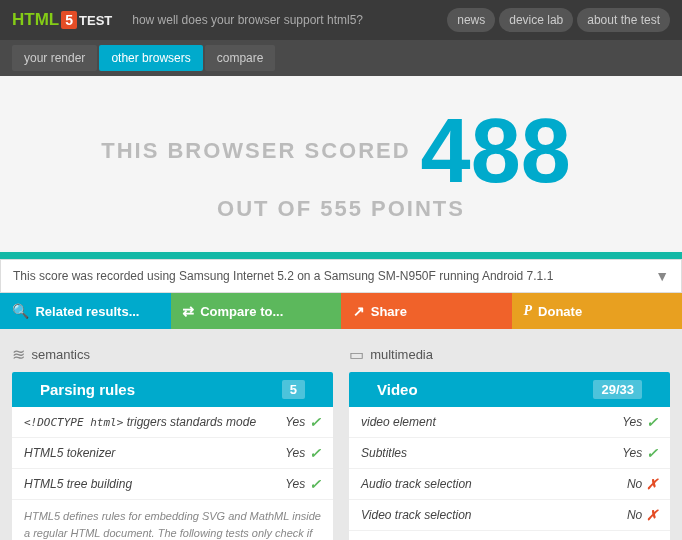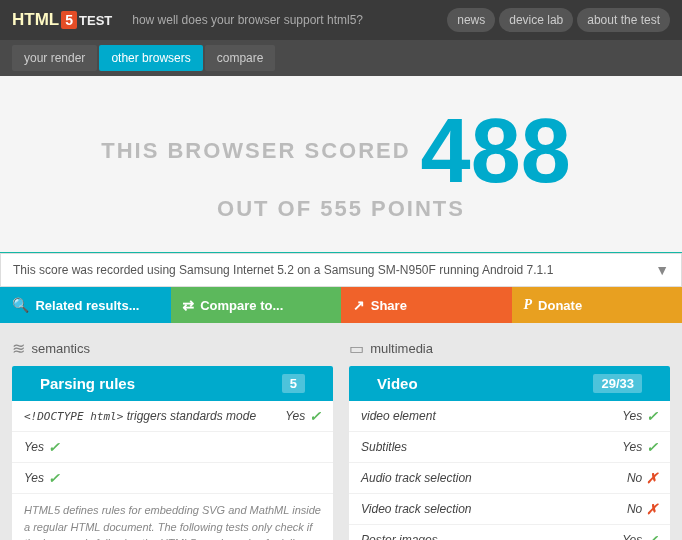--- a/index.html
+++ b/index.html
@@ -11,21 +11,21 @@
     .header-tagline { color: #aaa; font-size: 12px; margin-left: 8px; }
     #header-right { display: flex; gap: 4px; }
     .header-nav-btn { background: #555; color: #ccc; border: none; padding: 5px 10px; font-size: 12px; cursor: pointer; border-radius: 12px; }
 
     
     #nav-tabs { background: #4a4a4a; padding: 0 12px; display: flex; align-items: center; gap: 2px; height: 36px; }
     .nav-tab { background: #555; color: #ccc; border: none; padding: 6px 12px; font-size: 12px; cursor: pointer; border-radius: 2px; }
     .nav-tab.active { background: #00aacc; color: #fff; }
 
     
-    #score-section { background: #f5f5f5; text-align: center; padding: 30px 20px; border-bottom: 1px solid #14b8a6; }
+    #score-section { background: #f5f5f5; text-align: center; padding: 30px 20px; border-bottom: 7px solid #14b8a6; }
     .score-text { color: #bbb; font-size: 22px; font-weight: bold; letter-spacing: 2px; text-transform: uppercase; }
     .score-number { color: #00aacc; font-size: 90px; font-weight: bold; line-height: 1; display: inline-block; margin: 0 10px; }
     .score-out-of { color: #bbb; font-size: 22px; font-weight: bold; letter-spacing: 2px; text-transform: uppercase; }
 
     
     #device-info { background: #fff; border: 1px solid #ddd; padding: 8px 12px; display: flex; align-items: center; justify-content: space-between; font-size: 12px; color: #555; }
     .dropdown-arrow { color: #888; font-size: 14px; }
 
     
     #action-buttons { display: flex; }
@@ -63,21 +63,21 @@
     .feature-desc { padding: 8px 12px; font-size: 11px; color: #888; line-height: 1.5; font-style: italic; border-bottom: 1px solid #f0f0f0; }
 
     code { font-family: monospace; font-size: 11px; }
   </style>
 </head>
 <body>
 
 <div id="header">
   <div id="header-left">
     <div style="display:flex;align-items:baseline;gap:0;">
-      <span style="color:#fef9c3;font-weight:900;font-size:17px;">HTML</span>
+      <span style="color:#84cc16;font-weight:900;font-size:17px;">HTML</span>
       <span style="background:#e44d26;color:#fff;font-weight:900;font-size:14px;padding:1px 4px;border-radius:2px;margin:0 2px;">5</span>
       <span style="color:#f0f0f0;font-weight:900;font-size:13px;">TEST</span>
     </div>
     <span class="header-tagline">how well does your browser support html5?</span>
   </div>
   <div id="header-right">
     <button class="header-nav-btn">news</button>
     <button class="header-nav-btn">device lab</button>
     <button class="header-nav-btn">about the test</button>
   </div>
@@ -136,26 +136,28 @@
       </div>
 
       <div class="feature-row">
         <span class="feature-row-name"><code>&lt;!DOCTYPE html&gt;</code> triggers standards mode</span>
         <span class="feature-result">
           <span class="result-yes">Yes</span>
           <span class="check-yes">✓</span>
         </span>
       </div>
       <div class="feature-row">
-        <span class="feature-result">
-          <span class="result-yes">Yes</span>
-          <span class="check-yes">✓</span>
-        </span>
-      </div>
-      <div class="feature-row">
+        <span class="feature-row-name">HTML5 tokenizer</span>
+        <span class="feature-result">
+          <span class="result-yes">Yes</span>
+          <span class="check-yes">✓</span>
+        </span>
+      </div>
+      <div class="feature-row">
+        <span class="feature-row-name">HTML5 tree building</span>
         <span class="feature-result">
           <span class="result-yes">Yes</span>
           <span class="check-yes">✓</span>
         </span>
       </div>
 
       <div class="feature-desc">HTML5 defines rules for embedding SVG and MathML inside a regular HTML document. The following tests only check if the browser is following the HTML5 parsing rules for inline SVG and MathML, not if the browser can actually understand and render it.</div>
 
     </div>
   </div>

